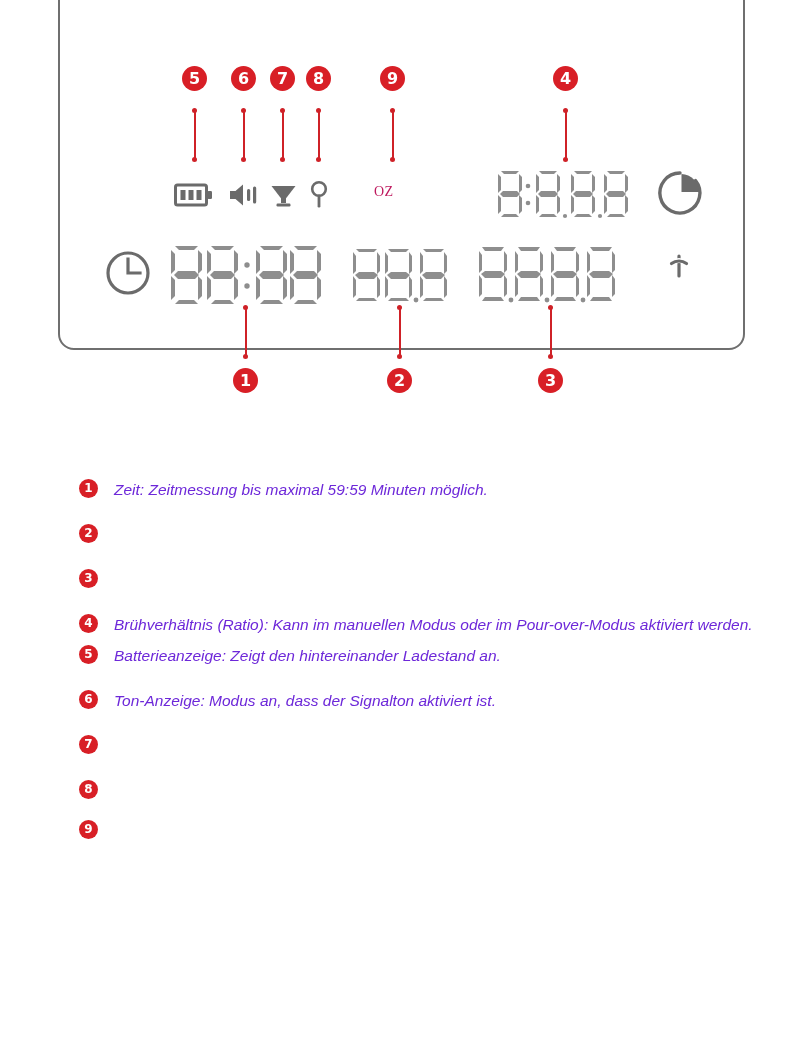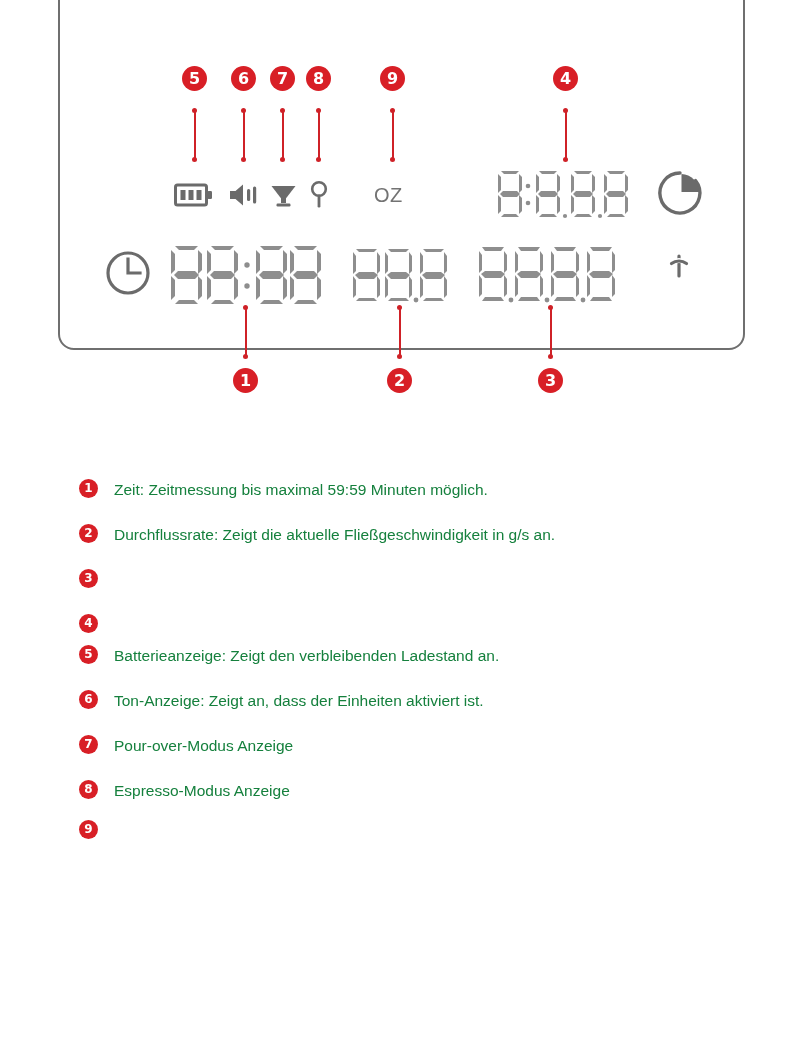--- a/index.html
+++ b/index.html
@@ -73,23 +73,23 @@
   }
 
   
   .icon-wrap { position: absolute; }
 
   
   #oz-label {
     position: absolute;
     left: 374px;
     top: 184px;
-    font-family: Liberation Sans, sans-serif;
-    font-size: 20px;
-    color: #737373;
+    font-family: Liberation Serif, serif;
+    font-size: 14px;
+    color: #be185d;
     letter-spacing: 0.5px;
   }
 
   
   .seg-display { position: absolute; }
 
   
   #legend {
     position: absolute;
     left: 0;
@@ -114,23 +114,24 @@
     font-family: "DejaVu Sans", sans-serif;
     font-size: 12px;
     font-weight: bold;
     line-height: 19px;
     text-align: center;
   }
   .legend-text {
     font-family: "Liberation Sans", sans-serif;
     font-size: 15.5px;
     line-height: 23px;
-    color: #15803d;
+    color: #6d28d9;
     max-width: 640px;
     white-space: pre-line;
+    font-style: italic;
   }
 </style>
 </head>
 <body>
 
 <div id="diagram">
 
   <div id="display-panel"></div>
 
   <div class="badge" style="left:182px; top:66px;">5</div>
@@ -399,48 +400,46 @@
 
 <div id="legend">
 
   <div class="legend-row">
     <div class="legend-badge">1</div>
     <div class="legend-text">Zeit: Zeitmessung bis maximal 59:59 Minuten möglich.</div>
   </div>
 
   <div class="legend-row">
     <div class="legend-badge">2</div>
-    <div class="legend-text">Durchflussrate: Zeigt die aktuelle Fließgeschwindigkeit in g/s an.</div>
   </div>
 
   <div class="legend-row">
     <div class="legend-badge">3</div>
   </div>
 
   <div class="legend-row" style="margin-bottom:3px;">
     <div class="legend-badge">4</div>
+    <div class="legend-text">Brühverhältnis (Ratio): Kann im manuellen Modus oder im Pour-over-Modus aktiviert werden.</div>
   </div>
 
   <div class="legend-row">
     <div class="legend-badge">5</div>
-    <div class="legend-text">Batterieanzeige: Zeigt den verbleibenden Ladestand an.</div>
+    <div class="legend-text">Batterieanzeige: Zeigt den hintereinander Ladestand an.</div>
   </div>
 
   <div class="legend-row">
     <div class="legend-badge">6</div>
-    <div class="legend-text">Ton-Anzeige: Zeigt an, dass der Einheiten aktiviert ist.</div>
+    <div class="legend-text">Ton-Anzeige: Modus an, dass der Signalton aktiviert ist.</div>
   </div>
 
   <div class="legend-row">
     <div class="legend-badge">7</div>
-    <div class="legend-text">Pour-over-Modus Anzeige</div>
   </div>
 
   <div class="legend-row">
     <div class="legend-badge">8</div>
-    <div class="legend-text">Espresso-Modus Anzeige</div>
   </div>
 
   <div class="legend-row">
     <div class="legend-badge" style="top:-4px;">9</div>
   </div>
 
 </div>
 
 </body></html>

